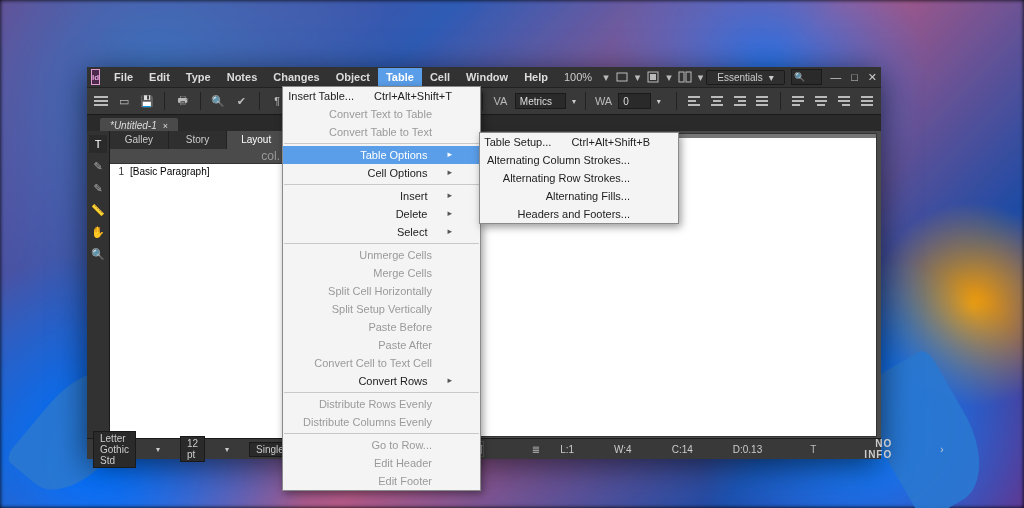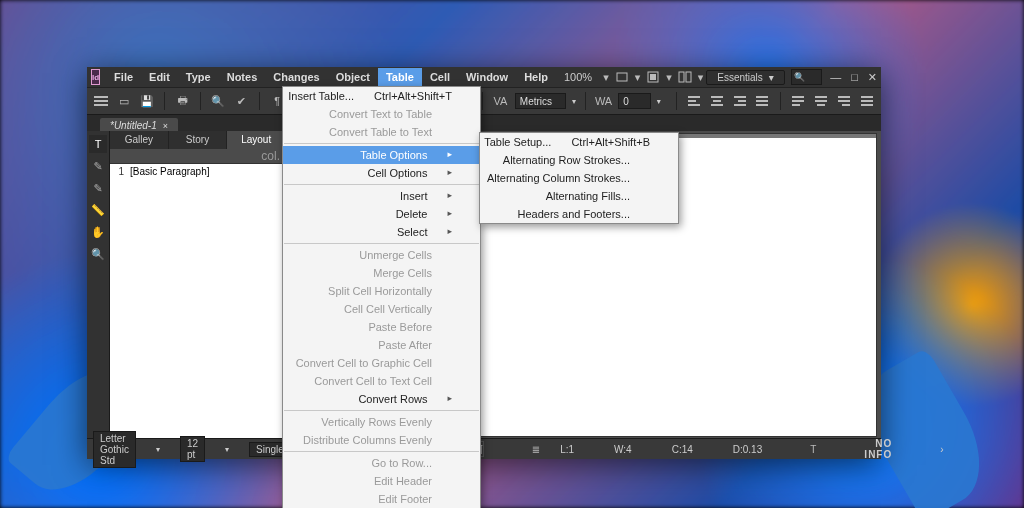--- a/index.html
+++ b/index.html
@@ -329,46 +329,42 @@
       </div>
       <div class="item disabled">
         <span>Merge Cells</span>
         <span></span>
       </div>
       <div class="item disabled">
         <span>Split Cell Horizontally</span>
         <span></span>
       </div>
       <div class="item disabled">
-        <span>Cell Cell Vertically</span>
+        <span>Split Setup Vertically</span>
         <span></span>
       </div>
       <div class="item disabled">
         <span>Paste Before</span>
         <span></span>
       </div>
       <div class="item disabled">
         <span>Paste After</span>
         <span></span>
       </div>
       <div class="item disabled">
-        <span>Convert Cell to Graphic Cell</span>
-        <span></span>
-      </div>
-      <div class="item disabled">
         <span>Convert Cell to Text Cell</span>
         <span></span>
       </div>
       <div class="item">
         <span>Convert Rows</span>
         <span class="arrow">▸</span>
       </div>
       <div class="divider"></div>
       <div class="item disabled">
-        <span>Vertically Rows Evenly</span>
+        <span>Distribute Rows Evenly</span>
         <span></span>
       </div>
       <div class="item disabled">
         <span>Distribute Columns Evenly</span>
         <span></span>
       </div>
       <div class="divider"></div>
       <div class="item disabled">
         <span>Go to Row...</span>
         <span></span>
@@ -381,28 +377,28 @@
         <span>Edit Footer</span>
         <span></span>
       </div>
     </div>
   <div class="dropdown" id="submenu" style="left:392px;top:65px;width:198px;">
       <div class="item">
         <span>Table Setup...</span>
         <span>Ctrl+Alt+Shift+B</span>
       </div>
       <div class="item">
+        <span>Alternating Column Strokes...</span>
+        <span></span>
+      </div>
+      <div class="item">
         <span>Alternating Row Strokes...</span>
         <span></span>
       </div>
       <div class="item">
-        <span>Alternating Column Strokes...</span>
-        <span></span>
-      </div>
-      <div class="item">
         <span>Alternating Fills...</span>
         <span></span>
       </div>
       <div class="item">
         <span>Headers and Footers...</span>
         <span></span>
       </div>
     </div>
 
 </div>

